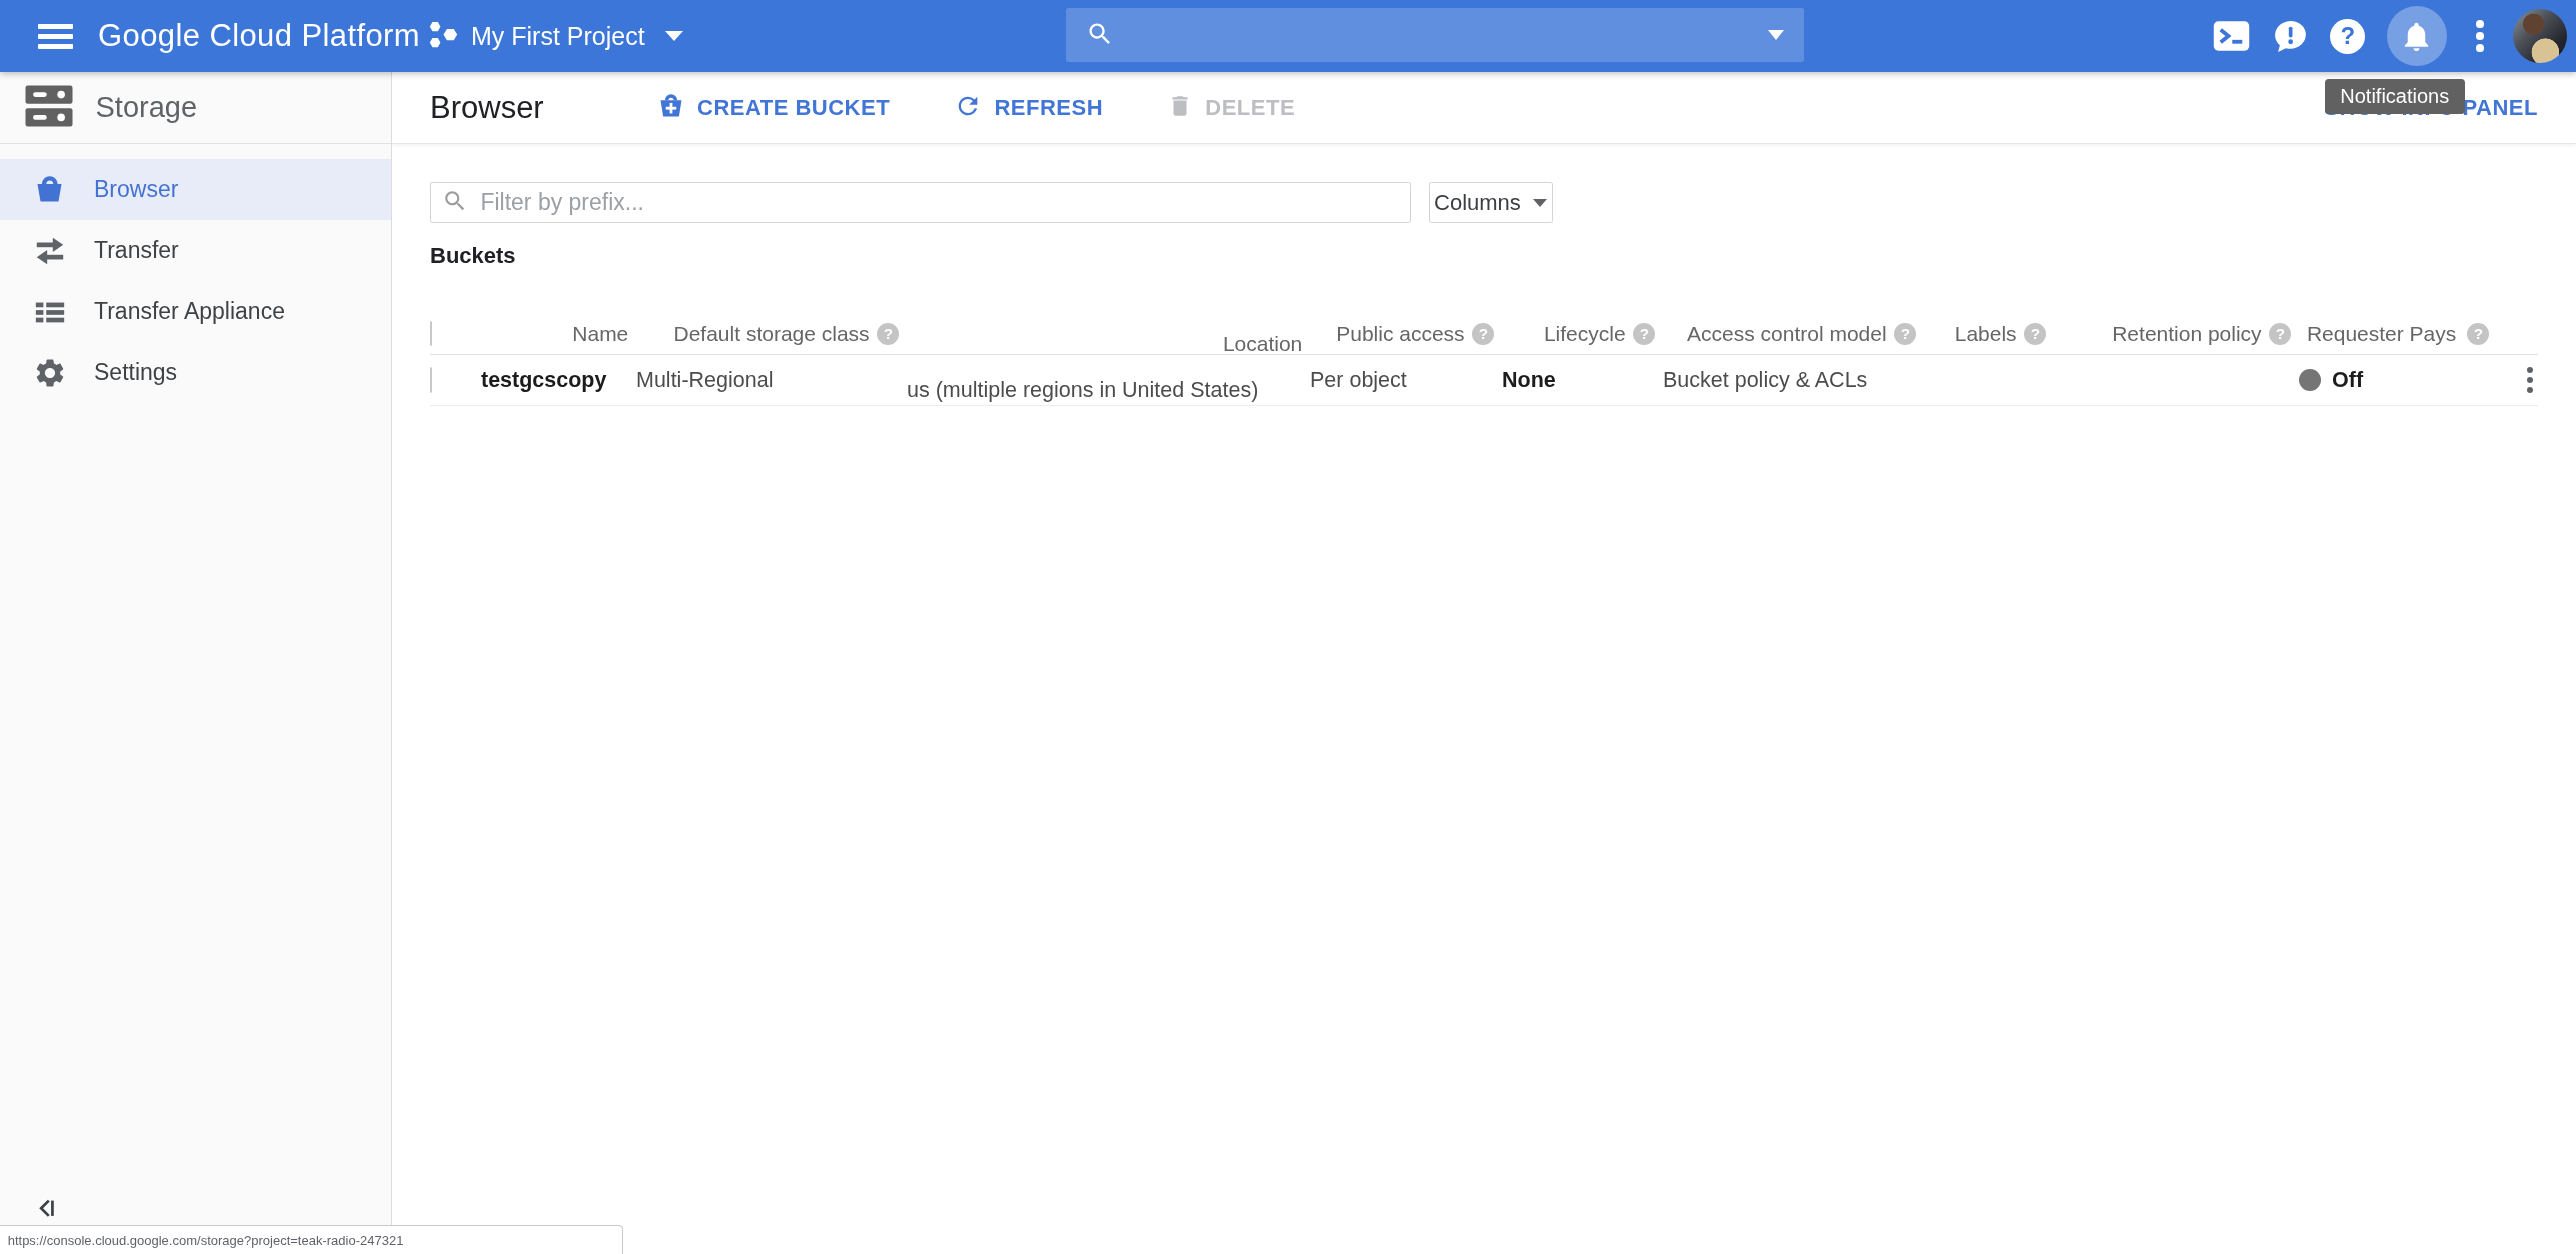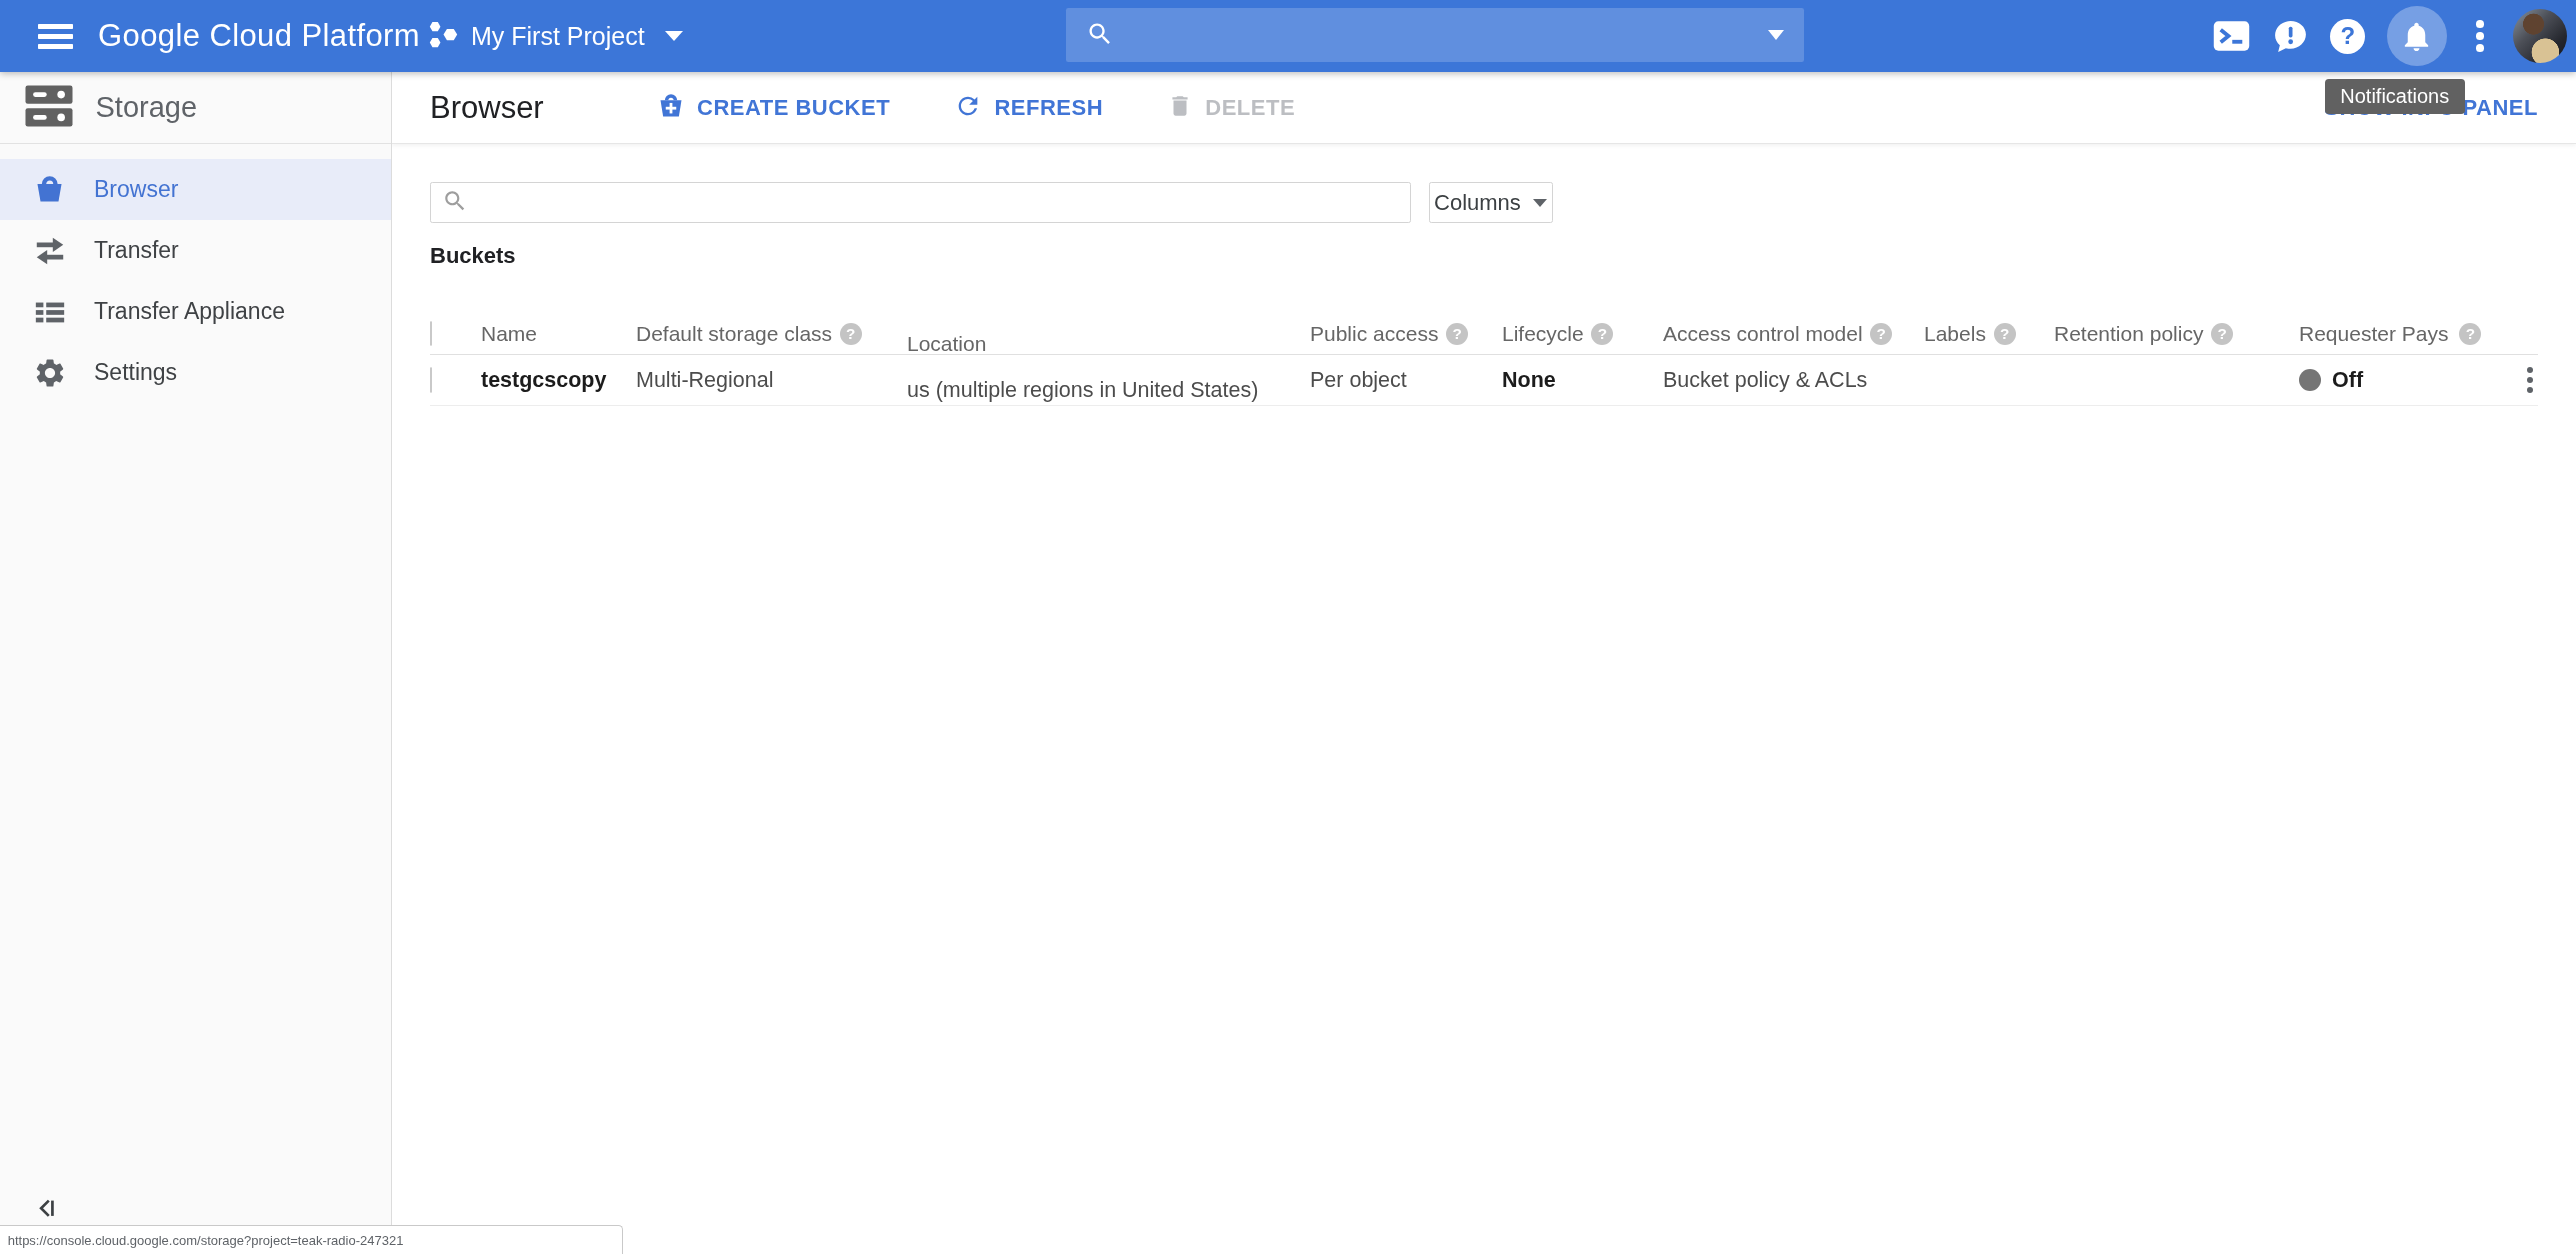--- a/index.html
+++ b/index.html
@@ -74,21 +74,21 @@
   .columns-btn{margin-left:17.6px;width:124px;height:41px;border:0.8px solid #d4d4d4;border-radius:2.3px;background:#fff;
                display:flex;align-items:center;justify-content:center;gap:12.3px;cursor:pointer;}
   .columns-btn .clabel{font-size:22px;color:#3c4043;}
   .caret-gray{width:0;height:0;border-left:7px solid transparent;border-right:7px solid transparent;border-top:8.4px solid #5f6368;}
 
   .section-label{margin:20px 0 0 38px;font-size:22px;font-weight:700;color:#202124;}
 
   .buckets-table{margin:44px 38px 0 38px;}
   .thead{height:42px;display:flex;align-items:center;border-bottom:0.8px solid #e0e0e0;font-size:21px;color:#666;}
   .trow{height:51px;display:flex;align-items:center;border-bottom:0.8px solid #ededed;font-size:21.5px;color:#4c4c4c;}
-  .hcell{display:flex;align-items:center;gap:7.7px;padding-right:7.7px;}
+  .hcell{display:flex;align-items:center;gap:7.7px;padding-right:7.7px;justify-content:flex-end;}
   .help-badge{width:22px;height:22px;border-radius:50%;background:#c4c4c4;color:#fff;font-size:15.3px;font-weight:700;
               display:flex;align-items:center;justify-content:center;flex:none;cursor:pointer;font-style:normal;}
   .c0{width:51px;flex:none;}
   .c1{width:155px;flex:none;}
   .c2{width:271px;flex:none;}
   .c3{width:403px;flex:none;margin-top:20px;}
   .c4{width:192px;flex:none;}
   .c5{width:161px;flex:none;}
   .c6{width:261px;flex:none;}
   .c7{width:130px;flex:none;}
@@ -283,20 +283,21 @@
       <span class="info-panel-btn">SHOW INFO PANEL</span>
     </div>
 
     <div class="filter-row">
       <div class="filter-input">
         <span>
           <svg width="26" height="26" viewBox="0 0 24 24">
               <path fill="#9e9e9e" d="M15.5 14h-.79l-.28-.27C15.41 12.59 16 11.11 16 9.5 16 5.91 13.09 3 9.5 3S3 5.91 3 9.5 5.91 16 9.5 16c1.61 0 3.09-.59 4.23-1.57l.27.28v.79l5 4.99L20.49 19l-4.99-5zm-6 0C7.01 14 5 11.99 5 9.5S7.01 5 9.5 5 14 7.01 14 9.5 11.99 14 9.5 14z"></path>
             </svg>
         </span>
+        <input type="text" placeholder="Filter by prefix..." style="">
       </div>
       <div class="columns-btn">
         <span class="clabel">Columns</span>
         <span class="caret-gray"></span>
       </div>
     </div>
 
     <div class="section-label">Buckets</div>
 
     <div class="buckets-table">

